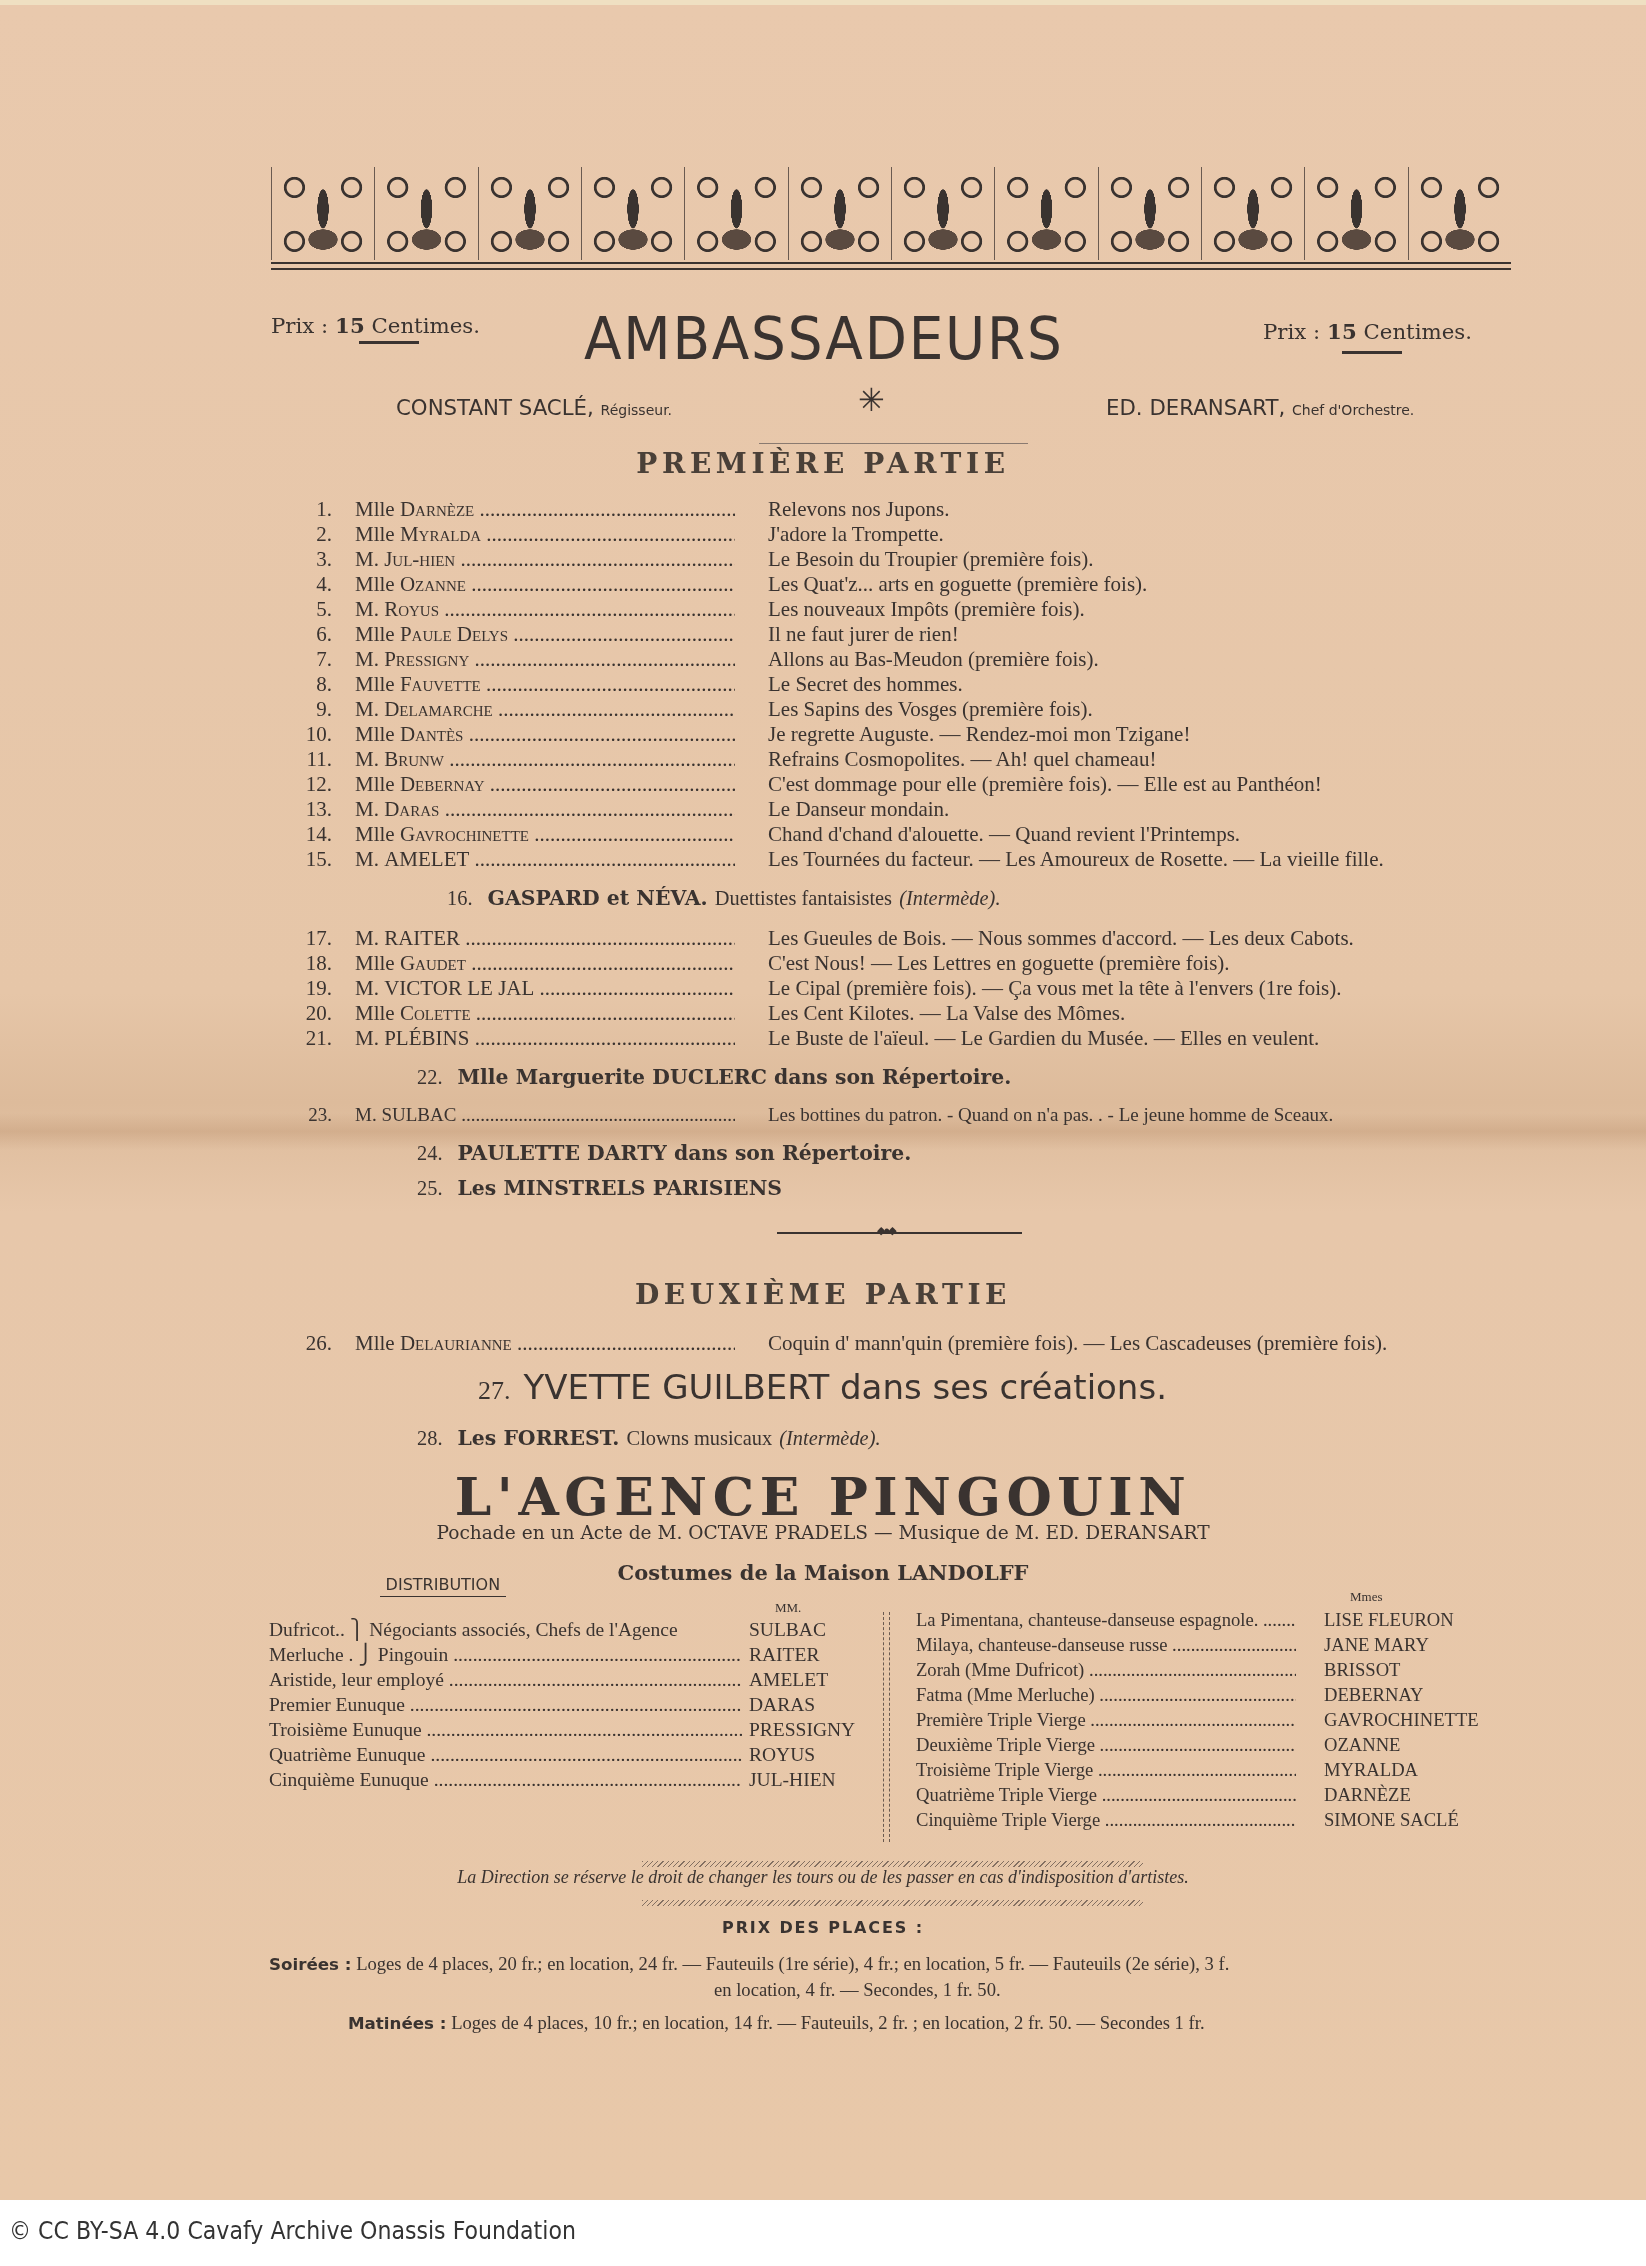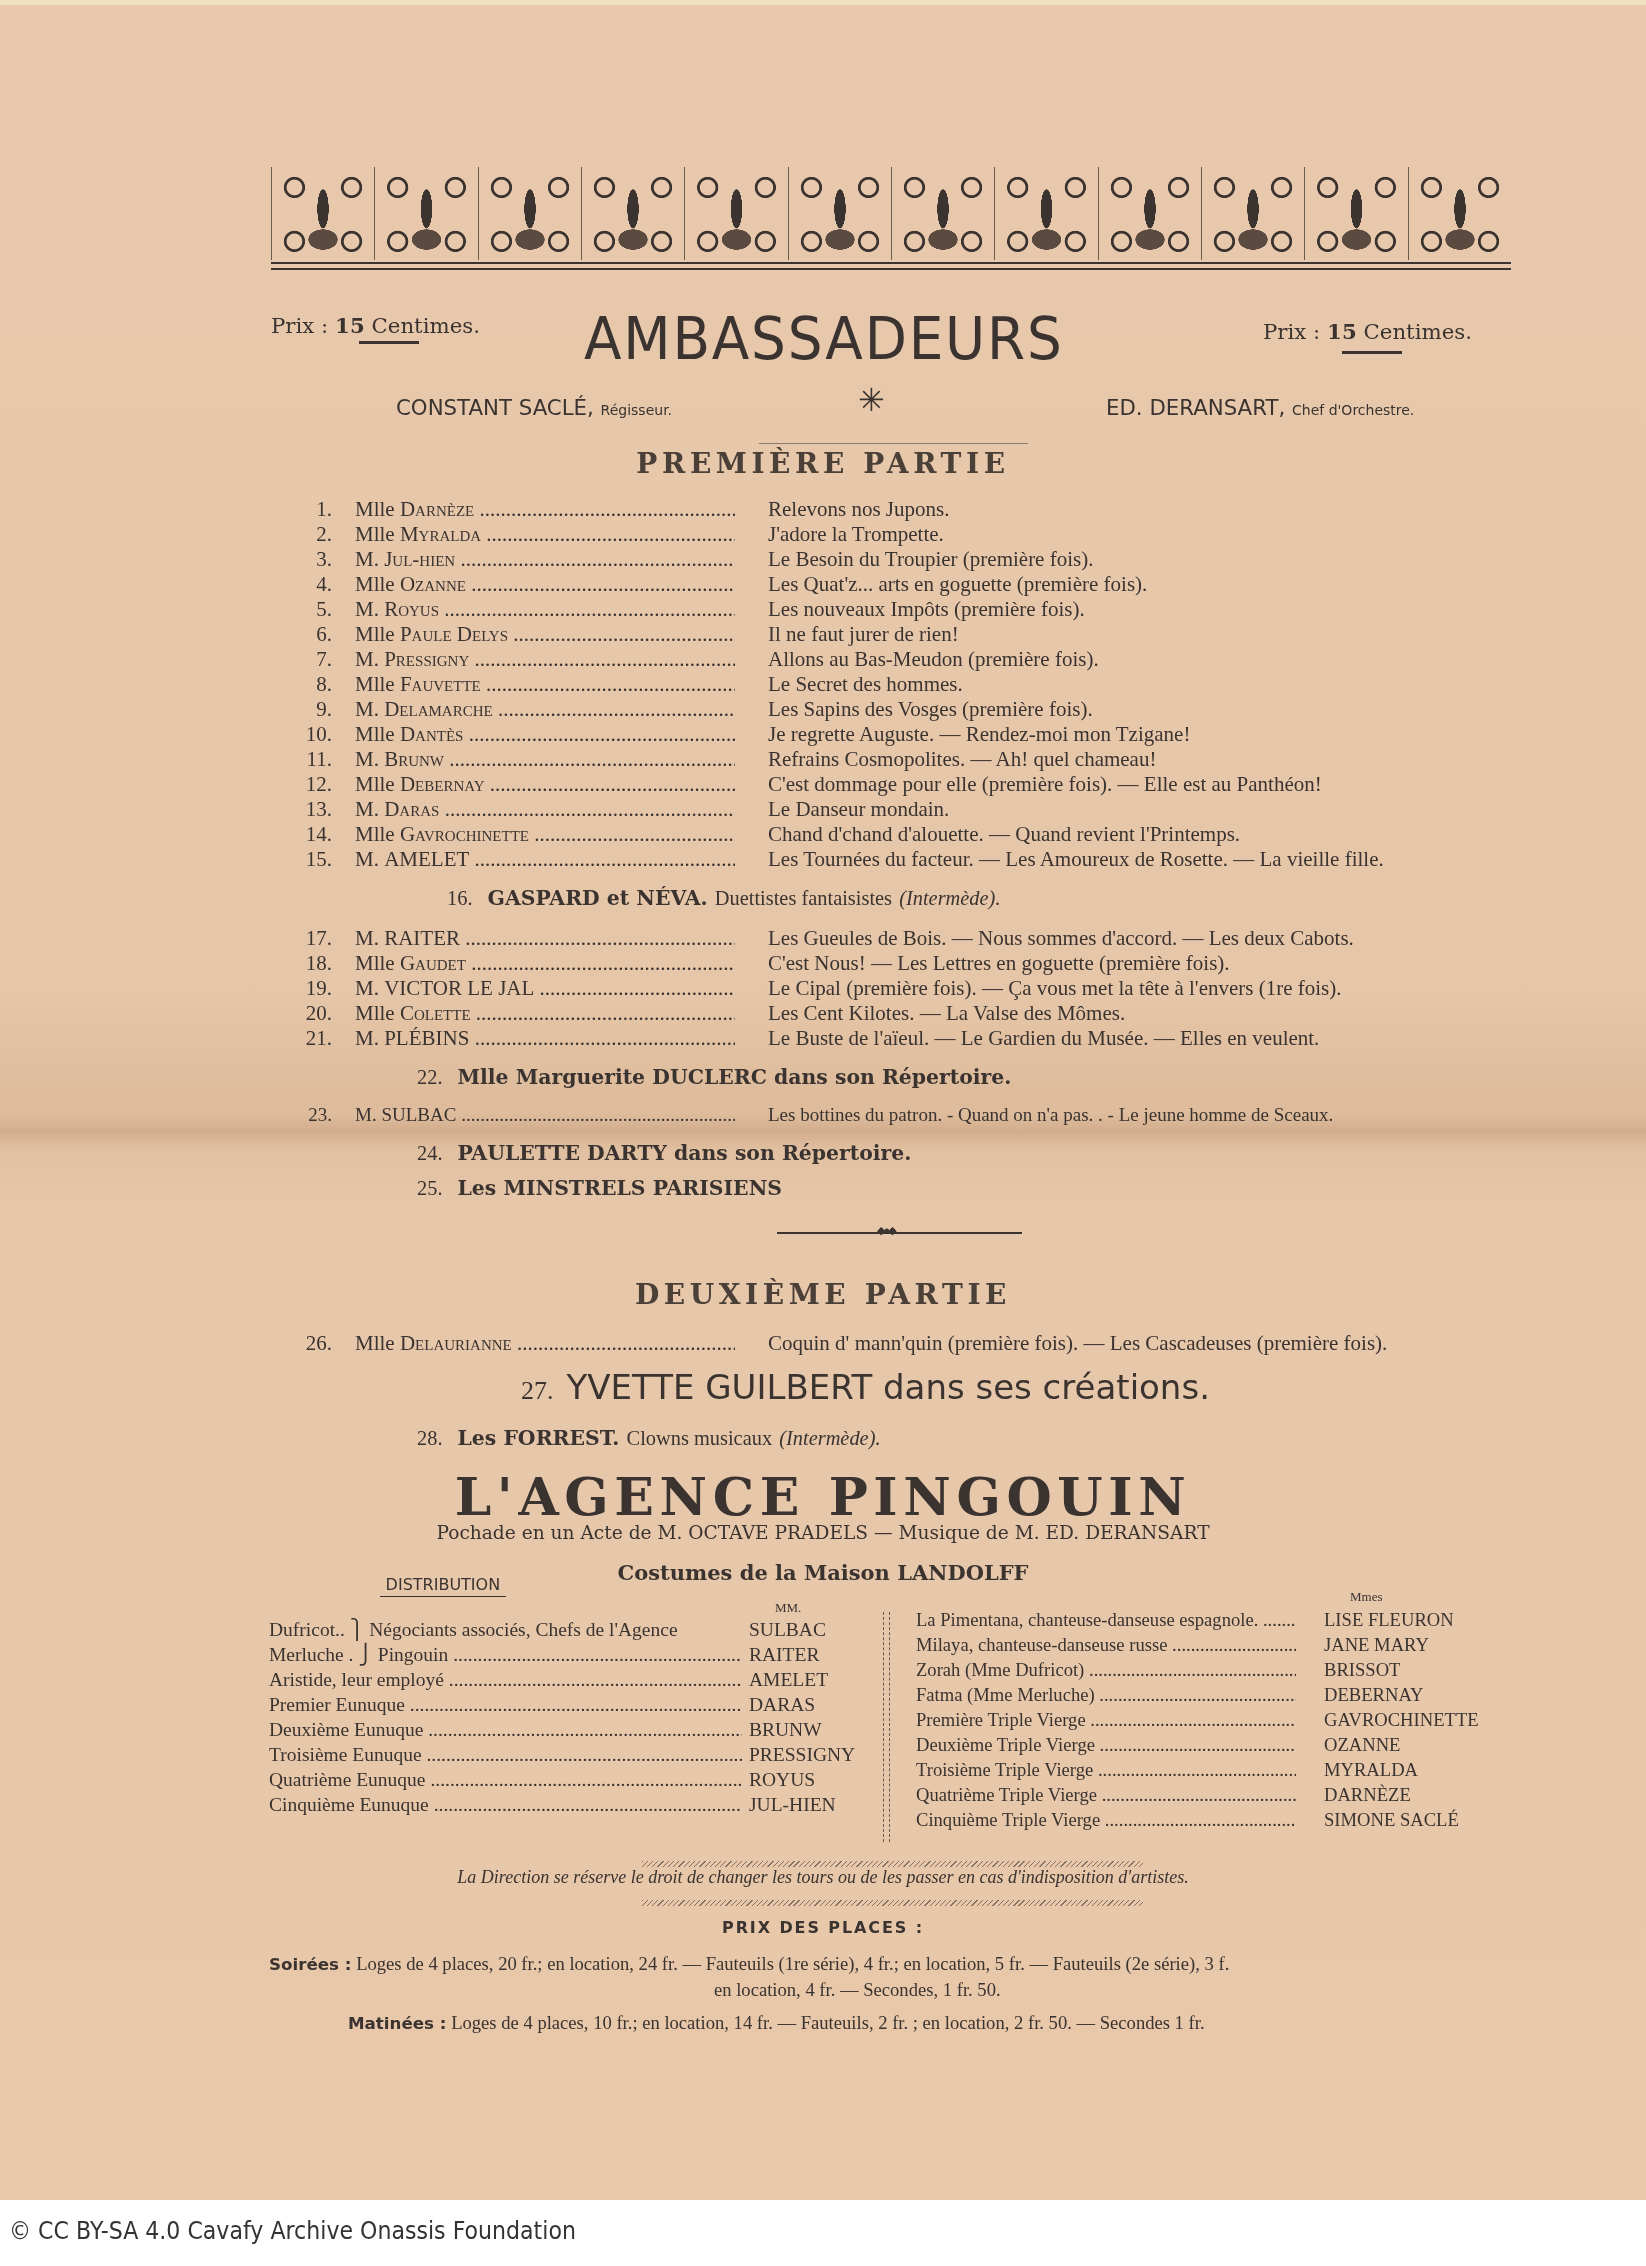--- a/index.html
+++ b/index.html
@@ -42,21 +42,21 @@
   .row .artist::after { content:" ....................................................................."; }
   .row .song { position:absolute; left:490px; }
   .row .artist .sc { font-variant:small-caps; }
   .feat { position:absolute; font-family:"DejaVu Serif", serif; font-weight:bold; font-size:20.4px; color:#3a3330; white-space:nowrap; }
   .feat .n { font-family:"Liberation Serif", serif; font-weight:normal; margin-right:15px; }
   .feat .d { font-family:"Liberation Serif", serif; font-weight:normal; }
   .ornament { position:absolute; left:777px; top:1227px; width:245px; height:1.9px; background:#3a3330; }
   .ornament::after { content:"\25C6\25CF\25C6"; position:absolute; left:100px; top:-8.3px; font-size:11px; letter-spacing:-1.9px; }
 
   .big-feat { position:absolute; left:478px; top:1362px; font-family:"DejaVu Sans", sans-serif; font-size:34px; color:#3a3330; white-space:nowrap; }
-  .big-feat .n { font-family:"Liberation Serif", serif; font-size:26px; margin-right:13px;margin-left:43px; }
+  .big-feat .n { font-family:"Liberation Serif", serif; font-size:26px; margin-right:13px; }
 
   .play-title { position:absolute; left:0; width:1646px; top:1461px; text-align:center; font-family:"DejaVu Serif", serif;
                 font-weight:bold; font-size:52px; letter-spacing:5.6px; color:#3a3330; }
   .play-sub { position:absolute; left:0; width:1646px; text-align:center; font-family:"DejaVu Serif", serif; color:#3a3330; }
   .dist-label { position:absolute; left:380px; top:1570px; font-family:"DejaVu Sans", sans-serif; font-size:16px; color:#3a3330;
                 border-bottom:1.9px solid #3a3330; padding:0 5.6px 1.9px 5.6px; }
   .colhead { position:absolute; font-size:13px; color:#3a3330; }
   .cast { position:absolute; font-size:19.5px; line-height:25px; color:#3a3330; }
   .cast .crow { position:relative; height:25px; white-space:nowrap; }
   .cast .role { position:absolute; left:0; overflow:hidden; }
@@ -294,24 +294,20 @@
       </div>
       <div class="crow">
         <span class="role dots" style="width:473px">Aristide, leur employé</span>
         <span class="actor" style="left:480px">AMELET</span>
       </div>
       <div class="crow">
         <span class="role dots" style="width:473px">Premier Eunuque</span>
         <span class="actor" style="left:480px">DARAS</span>
       </div>
       <div class="crow">
-        <span class="role dots" style="width:473px">Deuxième Eunuque</span>
-        <span class="actor" style="left:480px">BRUNW</span>
-      </div>
-      <div class="crow">
         <span class="role dots" style="width:473px">Troisième Eunuque</span>
         <span class="actor" style="left:480px">PRESSIGNY</span>
       </div>
       <div class="crow">
         <span class="role dots" style="width:473px">Quatrième Eunuque</span>
         <span class="actor" style="left:480px">ROYUS</span>
       </div>
       <div class="crow">
         <span class="role dots" style="width:473px">Cinquième Eunuque</span>
         <span class="actor" style="left:480px">JUL-HIEN</span>

